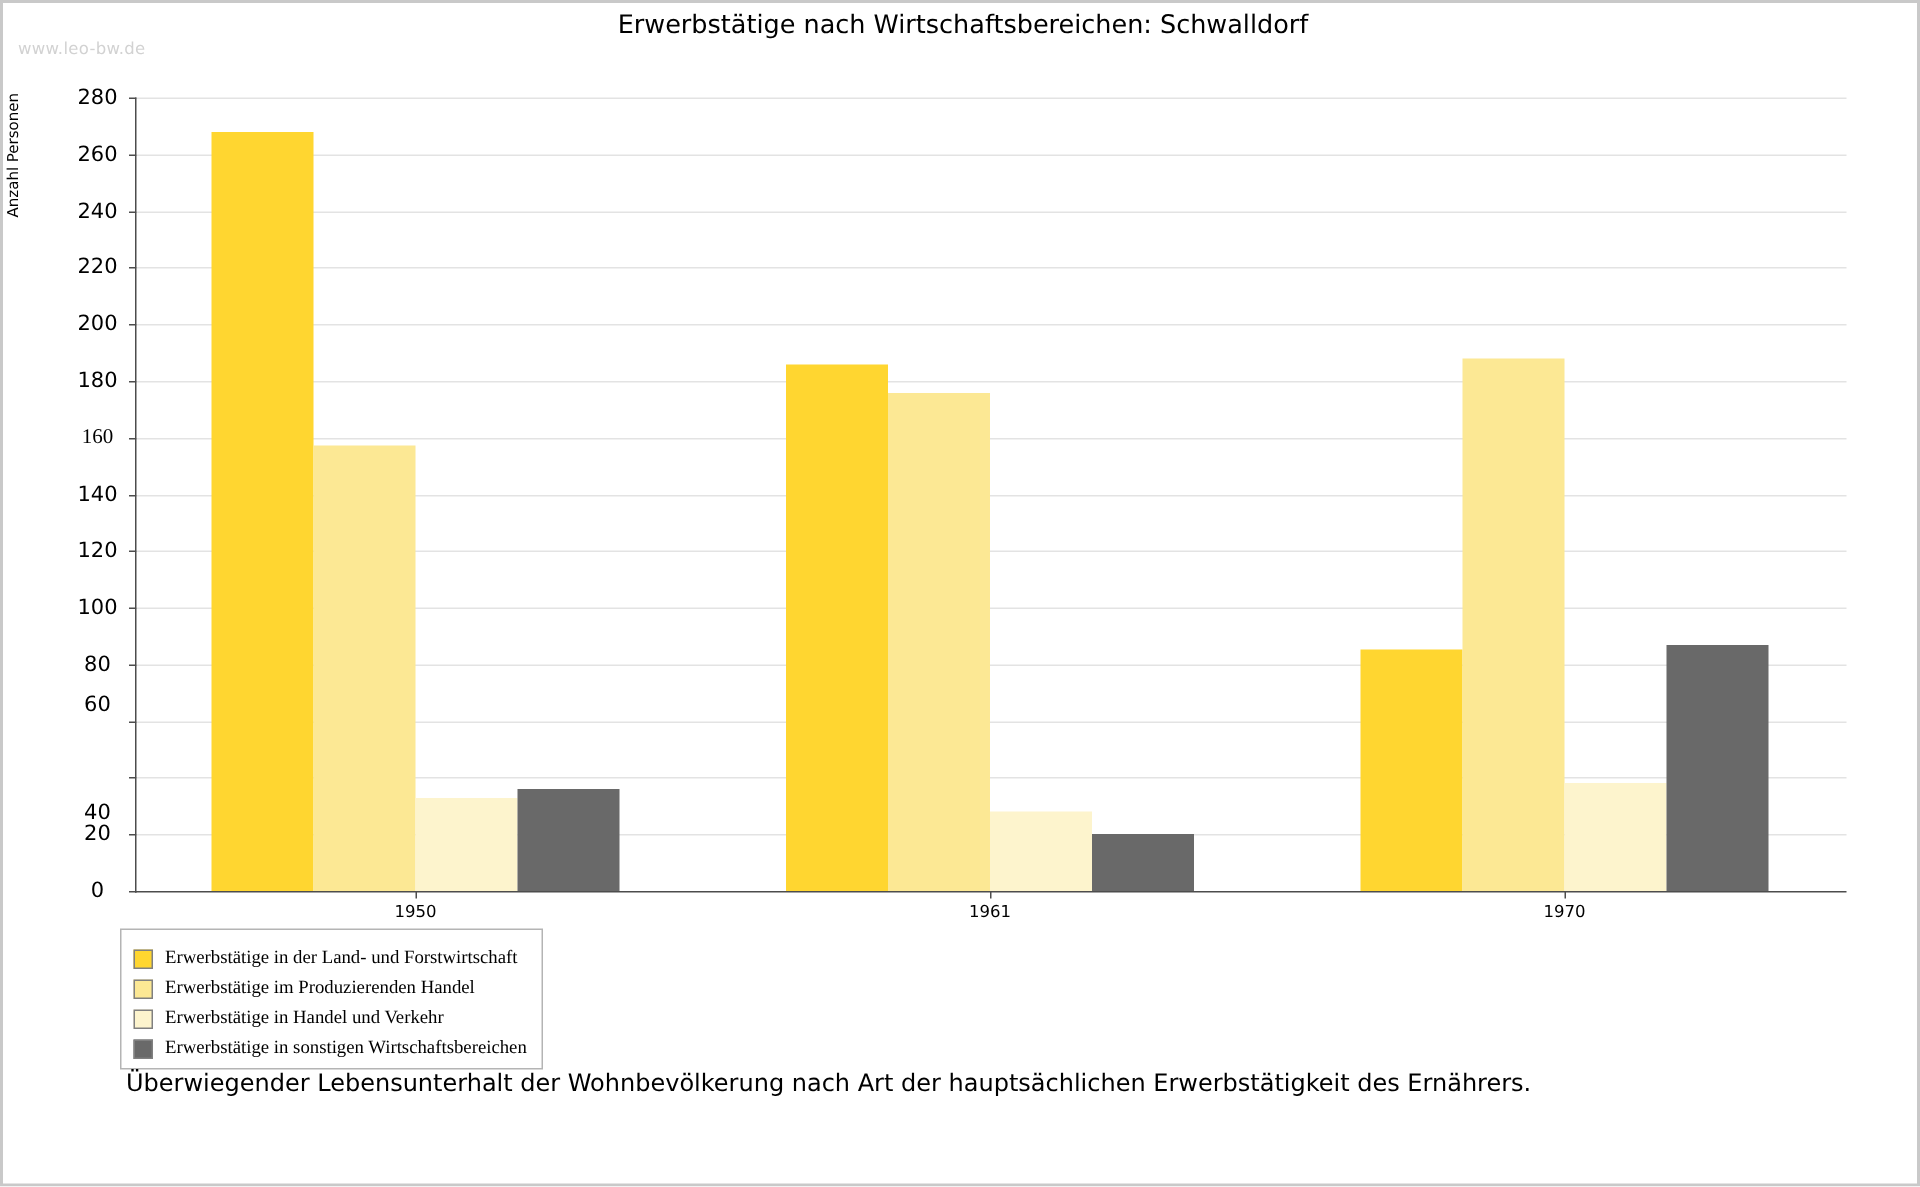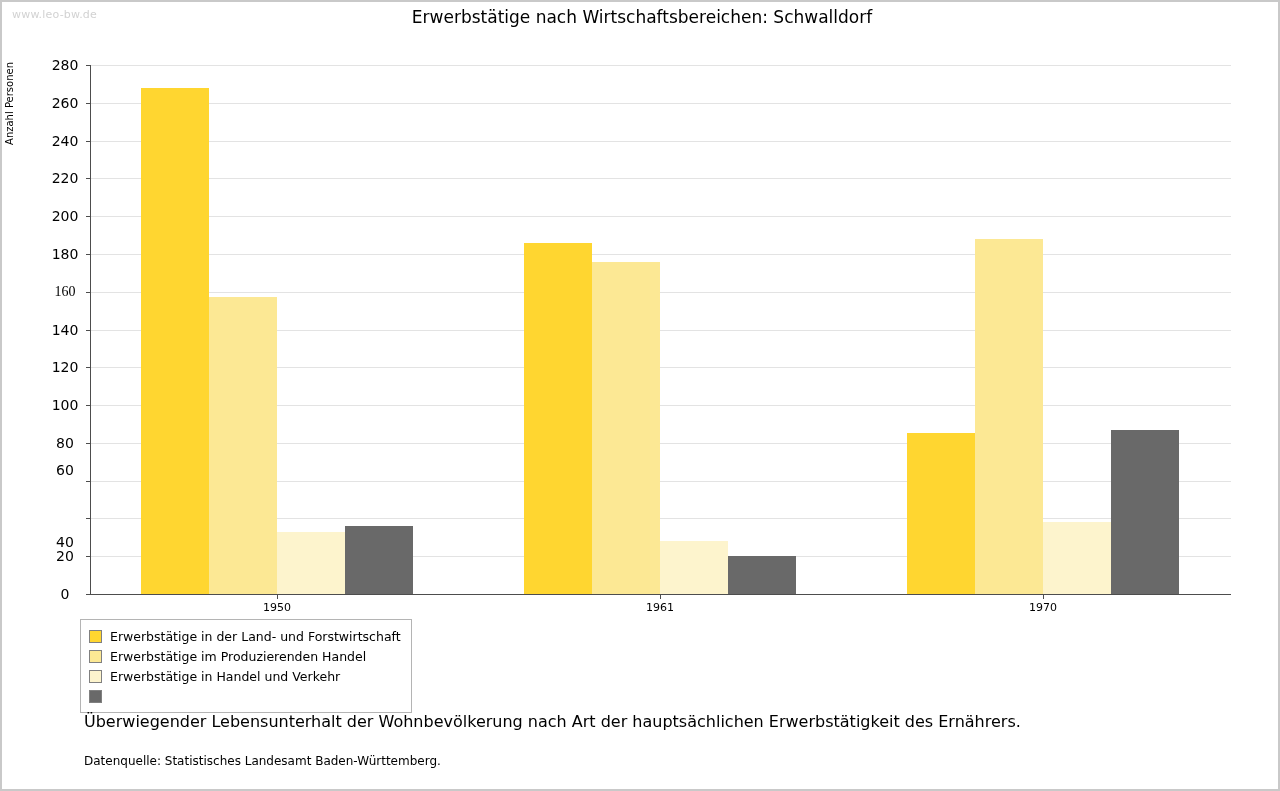--- a/index.html
+++ b/index.html
@@ -15,21 +15,21 @@
     width: 1280px;
     height: 791px;
     background: #ffffff;
     border: 2px solid #c9c9c9;
     box-sizing: border-box;
     overflow: hidden;
   }
   #watermark {
     position: absolute;
     left: 10px;
-    top: 6px;
+    top: 24px;
     font-size: 11px;
     color: #d2d2d2;
     letter-spacing: 0.2px;
   }
   #chart-title {
     position: absolute;
     left: 0;
     top: 5px;
     width: 1280px;
     text-align: center;
@@ -110,22 +110,23 @@
     position: absolute;
     left: 78px;
     top: 617px;
     border: 1px solid #b4b4b4;
     background: #ffffff;
     padding: 6px 10px 6px 8px;
     box-sizing: border-box;
   }
   .legend-row {
     display: flex;
-    align-items: center;
+    align-items: flex-end;
     height: 20px;
+    font-family: Liberation Serif, serif;
   }
   .legend-swatch {
     width: 11px;
     height: 11px;
     border: 1px solid #808080;
     margin-right: 8px;
     flex: 0 0 auto;
   }
   .legend-label {
     font-size: 12.5px;
@@ -246,21 +247,21 @@
       <div class="legend-row">
         <span class="legend-swatch" style="background: rgb(252, 232, 148);"></span>
         <span class="legend-label">Erwerbstätige im Produzierenden Handel</span>
       </div>
       <div class="legend-row">
         <span class="legend-swatch" style="background: rgb(253, 244, 205);"></span>
         <span class="legend-label">Erwerbstätige in Handel und Verkehr</span>
       </div>
       <div class="legend-row">
         <span class="legend-swatch" style="background: rgb(105, 105, 105);"></span>
+        <span class="legend-label">Erwerbstätige in sonstigen Wirtschaftsbereichen</span>
       </div>
     </div>
 
   <div id="footnotes">
     <div>Überwiegender Lebensunterhalt der Wohnbevölkerung nach Art der hauptsächlichen Erwerbstätigkeit des Ernährers.</div>
   </div>
 
-  <div id="source">Datenquelle: Statistisches Landesamt Baden-Württemberg.</div>
 </div>
 
 </body></html>

